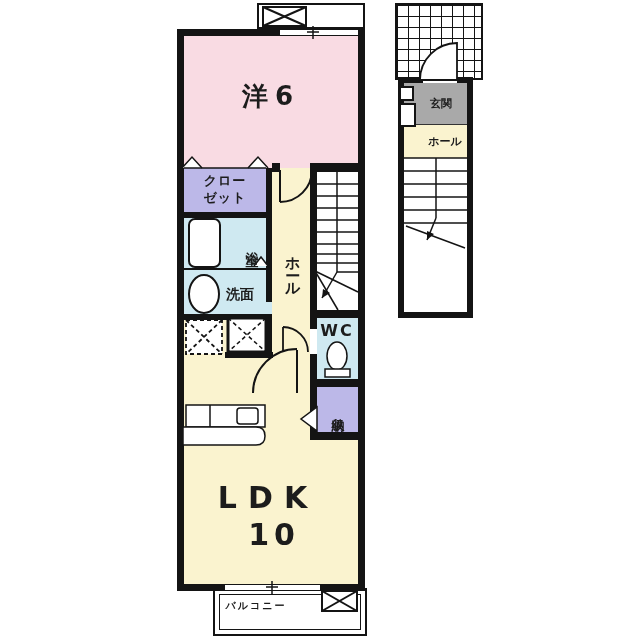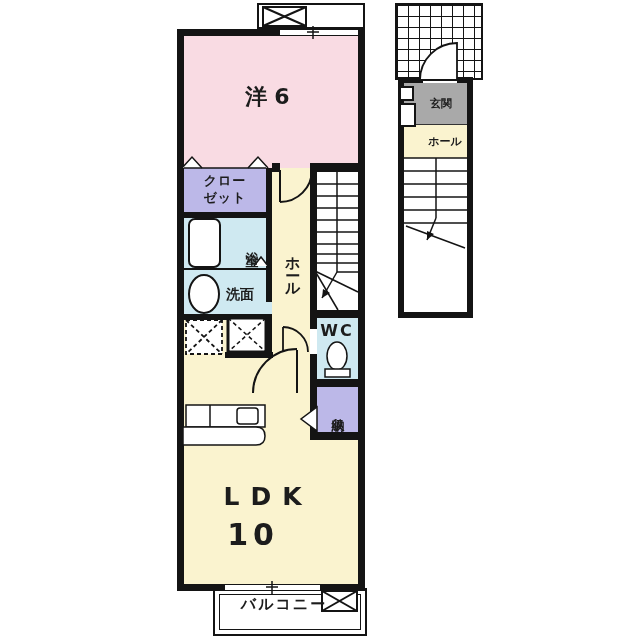--- a/index.html
+++ b/index.html
@@ -191,27 +191,27 @@
     </g>
 
     <g stroke="#141414" stroke-width="1.5">
       <line x1="313" y1="26" x2="313" y2="39"></line>
       <line x1="307" y1="32" x2="319" y2="32"></line>
       <line x1="272" y1="581" x2="272" y2="594"></line>
       <line x1="266" y1="587" x2="278" y2="587"></line>
     </g>
   </svg>
 
-  <div class="lbl" style="left:271px;top:97px;font-size:22px;letter-spacing:7px;">洋6</div>
+  <div class="lbl" style="left:271px;top:97px;font-size:26px;letter-spacing:7px;">洋6</div>
   <div class="lbl" style="left:225px;top:190px;font-size:13px;letter-spacing:1px;">クロー
 ゼット</div>
   <div class="lbl vert" style="left:251px;top:243px;font-size:13px;letter-spacing:2px;">浴室</div>
   <div class="lbl" style="left:240px;top:294px;font-size:14px;">洗面</div>
   <div class="lbl vert" style="left:292px;top:270px;font-size:15px;letter-spacing:4px;">ホール</div>
   <div class="lbl" style="left:337px;top:331px;font-size:16px;letter-spacing:2px;">WC</div>
   <div class="lbl vert" style="left:337px;top:409px;font-size:13px;letter-spacing:1px;">収納</div>
-  <div class="lbl" style="left:268px;top:497px;font-size:25px;letter-spacing:11px;">LDK</div>
-  <div class="lbl" style="left:253px;top:534px;font-size:30px;letter-spacing:5px;">10</div>
-  <div class="lbl" style="left:284px;top:605px;font-size:15px;letter-spacing:2px;">バルコニー</div>
+  <div class="lbl" style="left:268px;top:497px;font-size:30px;letter-spacing:11px;">LDK</div>
+  <div class="lbl" style="left:274px;top:534px;font-size:30px;letter-spacing:5px;">10</div>
+  <div class="lbl" style="left:256px;top:605px;font-size:10px;letter-spacing:2px;">バルコニー</div>
   <div class="lbl" style="left:441px;top:104px;font-size:11px;">玄関</div>
   <div class="lbl" style="left:445px;top:142px;font-size:11px;">ホール</div>
 
 </div>
 
 </body></html>

